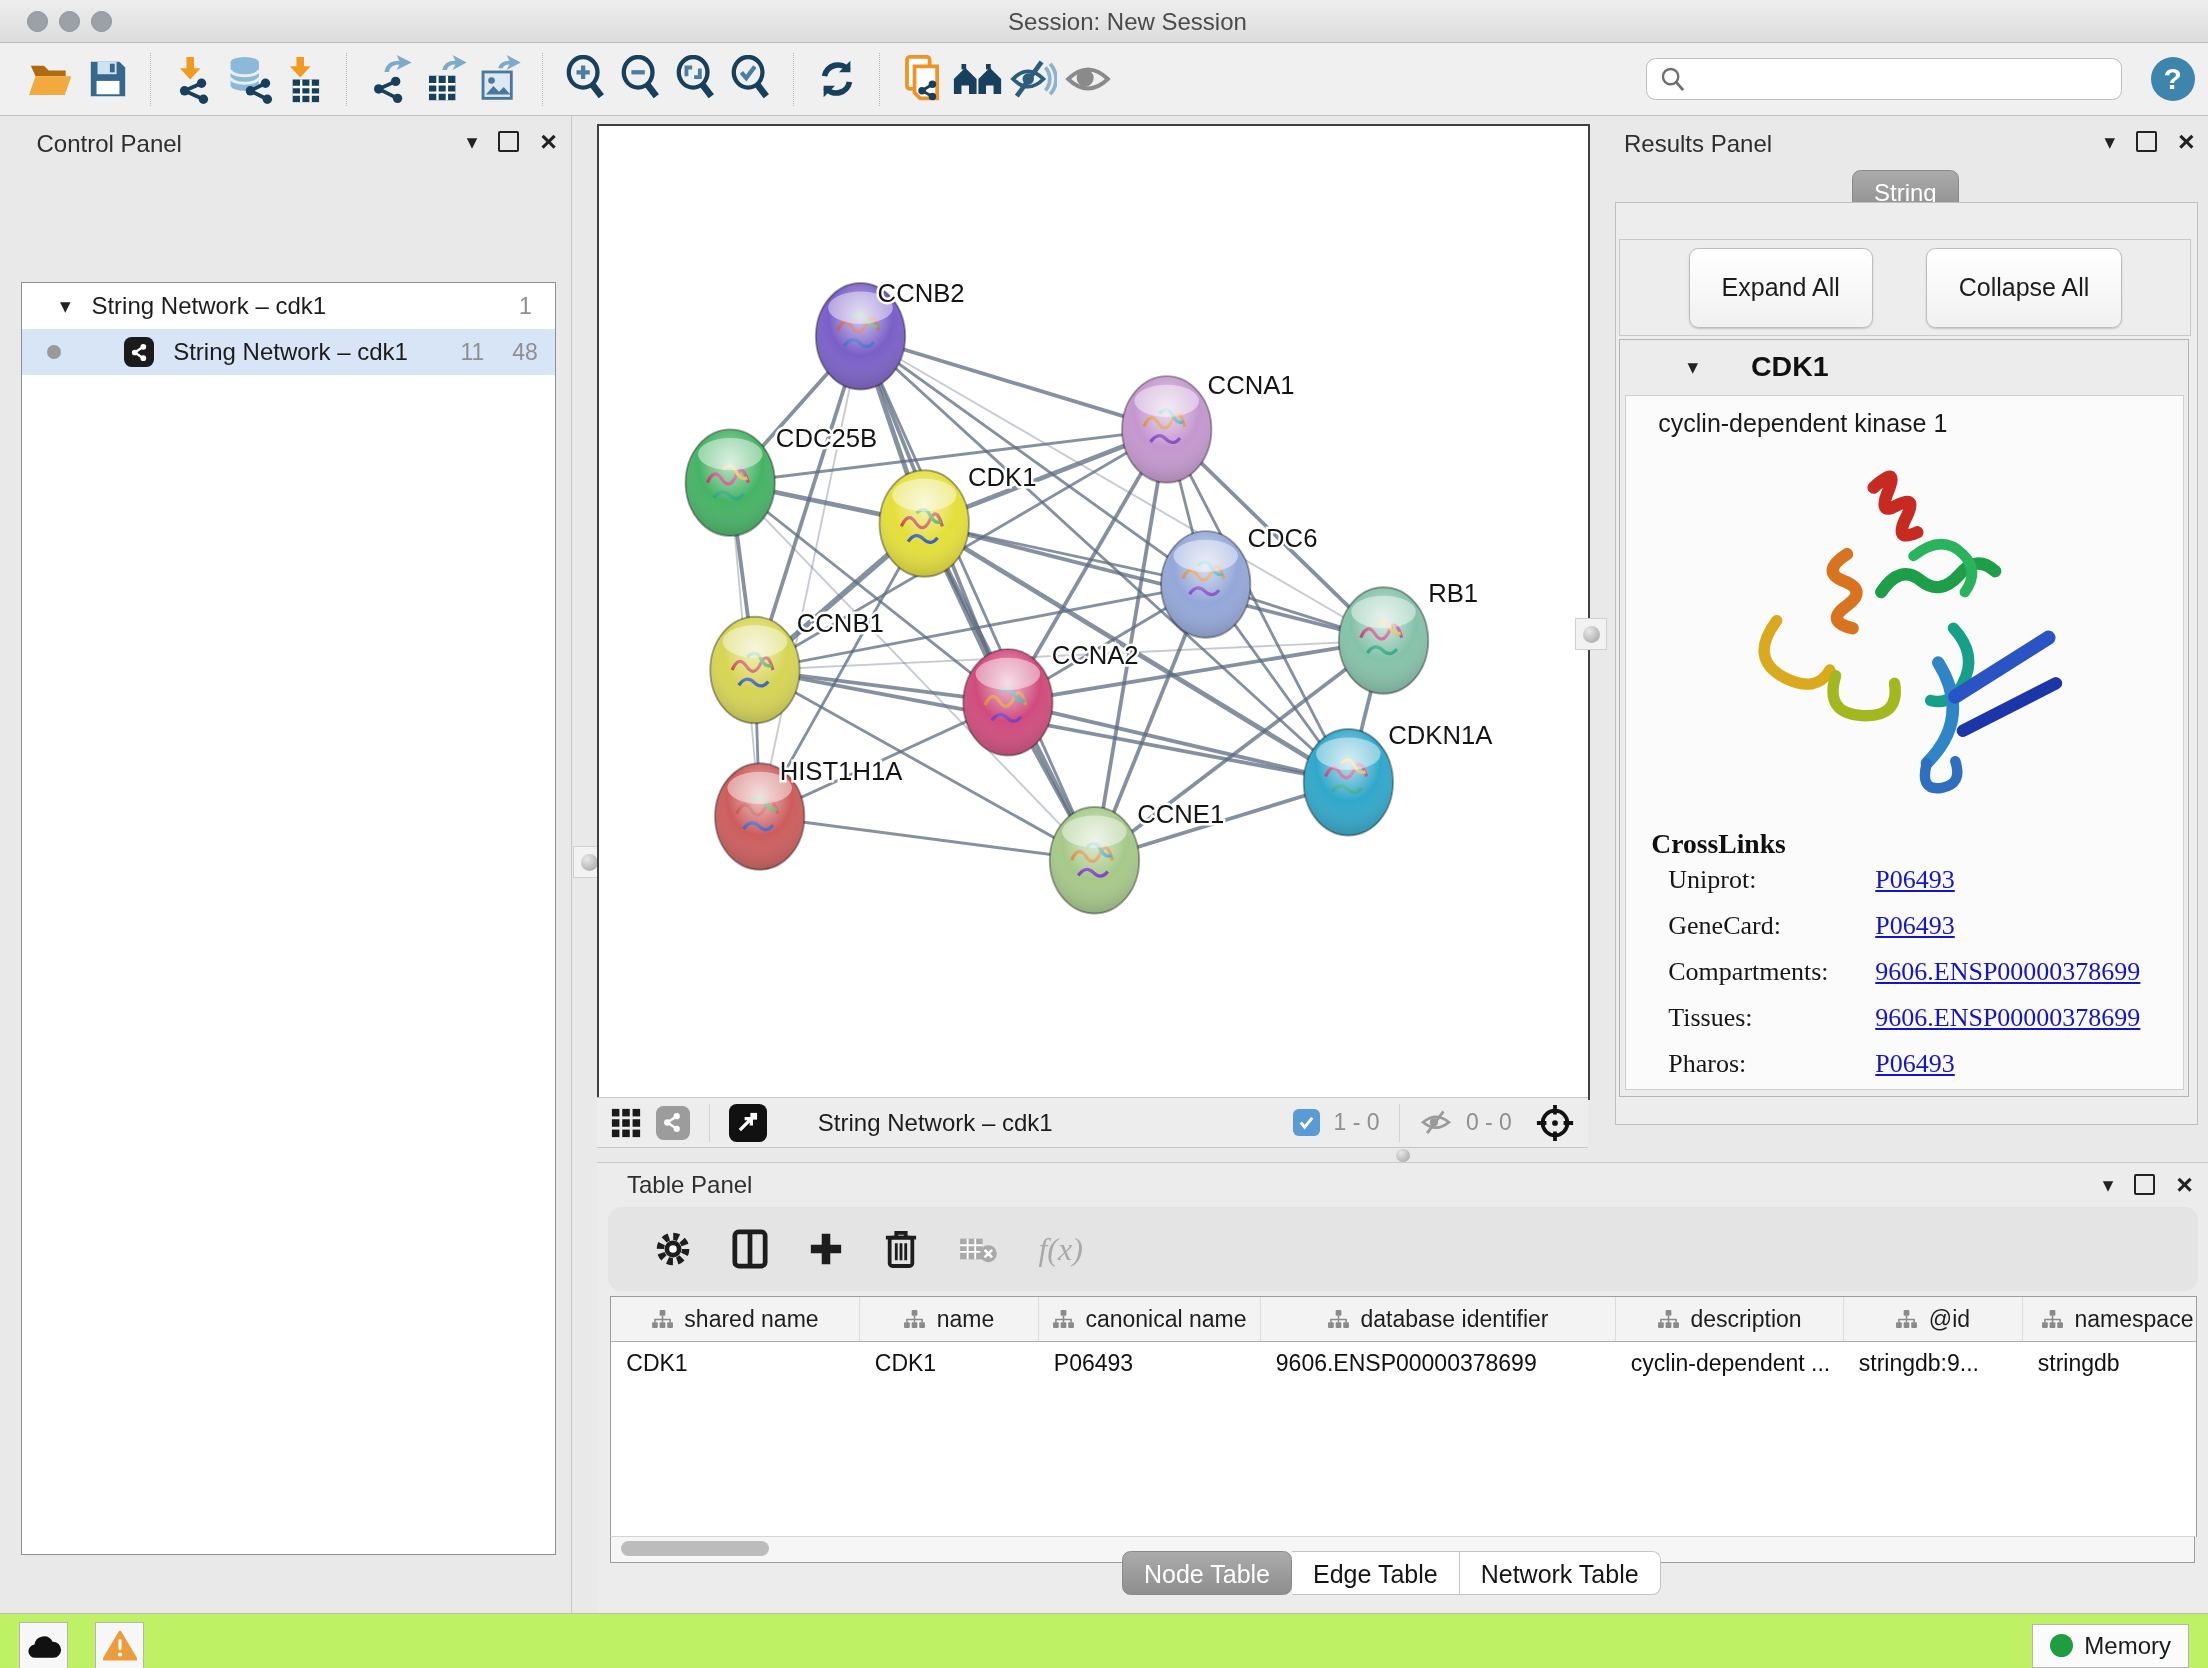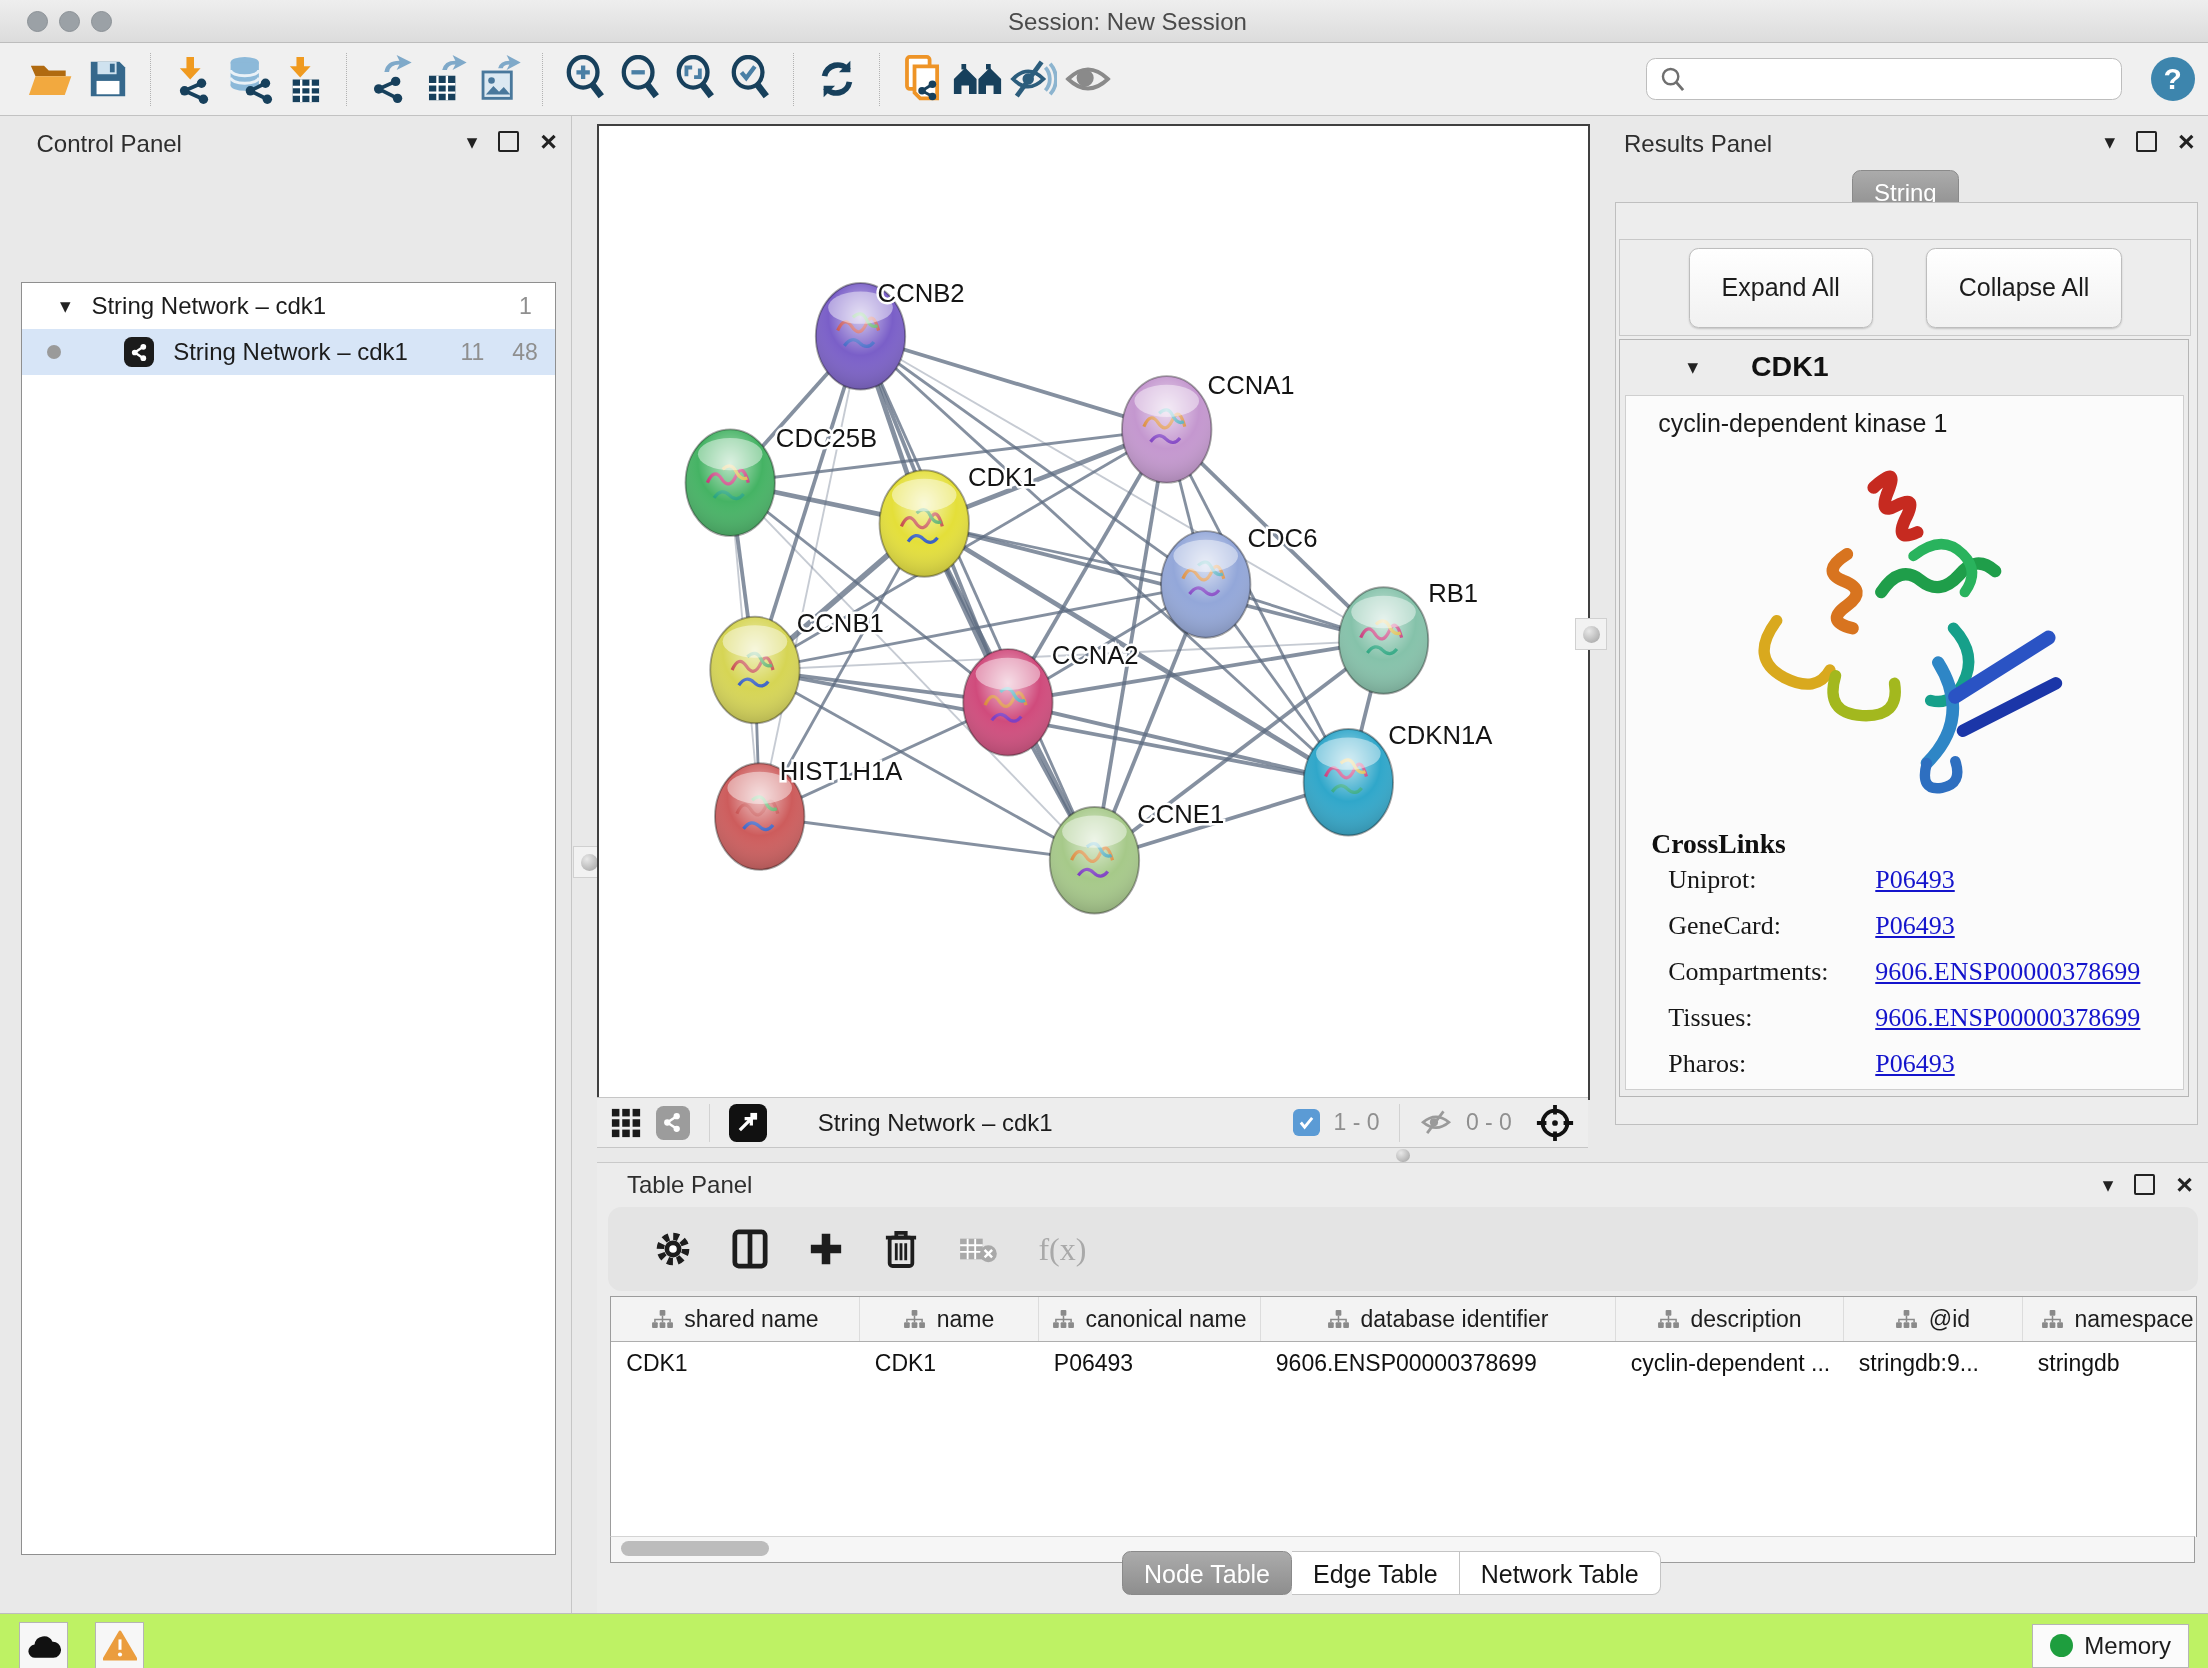--- a/index.html
+++ b/index.html
@@ -93,21 +93,21 @@
   .tp-scroll{position:absolute;left:13.3px;top:373px;width:1585px;height:27px;background:#f6f6f6;border:1.9px solid #9c9c9c;border-top:1px solid #d4d4d4;box-sizing:border-box;}
   .tp-thumb{position:absolute;left:9.5px;top:3.8px;width:148px;height:15px;border-radius:7.6px;background:#bcbcbc;}
   .tp-tabs{position:absolute;left:525px;top:388px;}
   .tp-tabs .tab{font-size:25px;}
 
   
   .statusbar{position:absolute;left:0;top:1613px;width:100%;height:68px;background:#bef264;border-top:1.9px solid #bdbdbd;box-sizing:border-box;}
   .sbtn{position:absolute;top:7.6px;width:49px;height:49px;background:#f7f7f7;border:1.9px solid #b5b5b5;display:flex;align-items:center;justify-content:center;box-sizing:border-box;}
   .memory{position:absolute;right:19px;top:9.5px;height:44px;background:#fbfbfb;border:1.9px solid #b5b5b5;display:flex;align-items:center;gap:11.4px;padding:0 17px;font-size:24px;box-sizing:border-box;}
   .memdot{width:23px;height:23px;border-radius:50%;background:#1e9e3e;}
-  .fx{font-family:"Liberation Serif",serif;font-size:32px;color:#a9a9a9;}
+  .fx{font-family:"Liberation Serif",serif;font-style:italic;font-size:32px;color:#a9a9a9;}
 </style>
 </head>
 <body>
 
 <div class="window">
 
   <div class="titlebar">
     <span class="traffic t1"></span>
     <span class="traffic t2"></span>
     <span class="traffic t3"></span>

